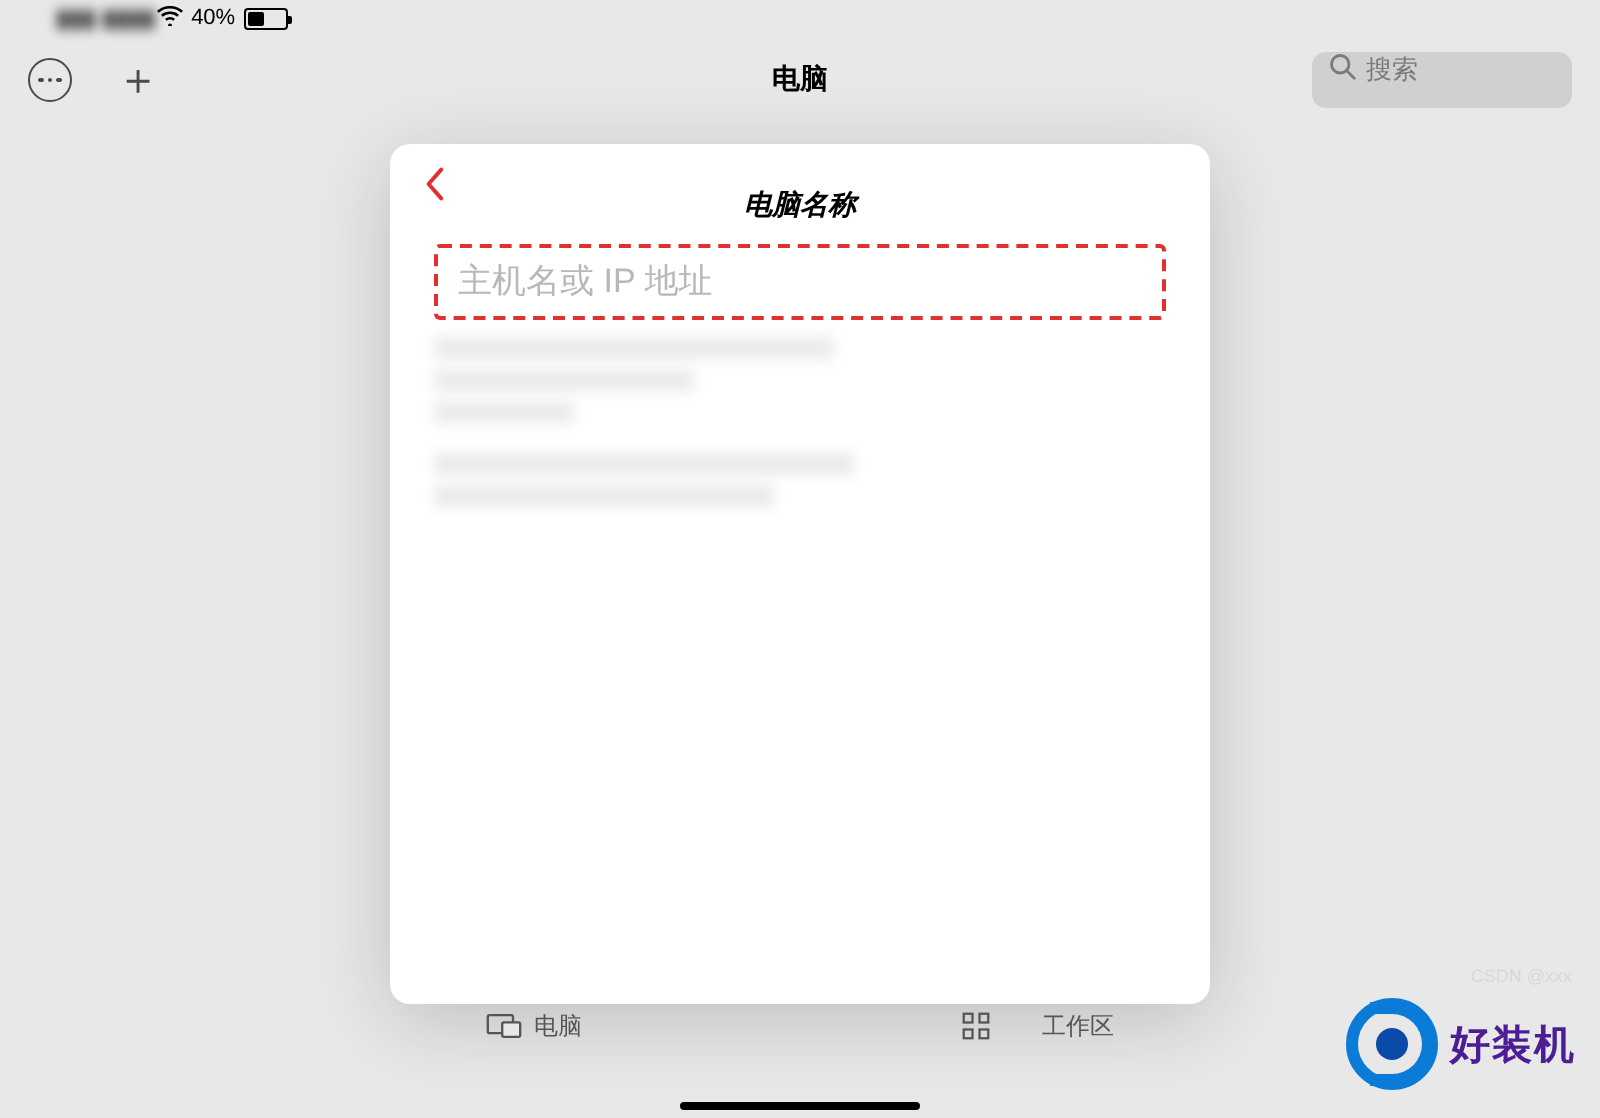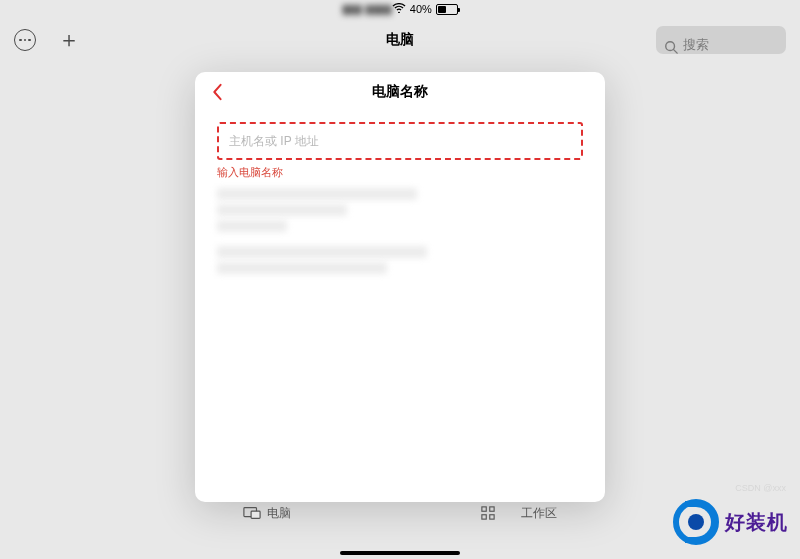--- a/index.html
+++ b/index.html
@@ -1,48 +1,48 @@
 <!DOCTYPE html>
 <html><head>
   <meta charset="utf-8">
   <style>
     * { margin: 0; padding: 0; box-sizing: border-box; font-family: -apple-system, "PingFang SC", "Helvetica Neue", sans-serif; }
     body { width: 800px; height: 559px; background: #e8e8e8; position: relative; overflow: hidden; }
 
     
-    .status-bar { position: absolute; top: 0; left: 0; right: 0; height: 18px; display: flex; justify-content: center; align-items: center; padding: 0 28px; font-size: 12px; color: #000; }
+    .status-bar { position: absolute; top: 0; left: 0; right: 0; height: 18px; display: flex; justify-content: flex-start; align-items: center; padding: 0 28px; font-size: 12px; color: #000; }
     .status-left { filter: blur(3px); color:#333; font-weight:600;}
     .status-right { display: flex; align-items: center; gap: 4px; font-size: 11px; }
     .wifi-icon svg { width: 14px; height: 10px; }
     .battery { display:inline-flex; align-items:center; gap:2px;}
     .battery-body { width: 22px; height: 11px; border: 1px solid #000; border-radius: 2px; position: relative; }
     .battery-body::after { content:''; position:absolute; right:-3px; top:3px; width:2px; height:4px; background:#000; border-radius:0 1px 1px 0;}
     .battery-fill { position:absolute; left:1px; top:1px; bottom:1px; width:40%; background:#000; border-radius:1px;}
 
     
     .toolbar { position:absolute; top:22px; left:0; right:0; height:36px; display:flex; align-items:center; padding:0 14px; }
     .toolbar-left { display:flex; gap:22px; align-items:center; }
     .more-icon { width:22px; height:22px; border:1.5px solid #4a4a4a; border-radius:50%; display:flex; align-items:center; justify-content:center; color:#4a4a4a;}
     .more-dots { display:flex; gap:2px;}
     .more-dots span{ width:2.5px; height:2.5px; background:#4a4a4a; border-radius:50%; display:block;}
     .plus-icon { font-size:22px; color:#4a4a4a; font-weight:300; line-height:1; }
     .toolbar-title { position:absolute; left:0; right:0; text-align:center; font-size:14px; font-weight:600; color:#000; pointer-events:none;}
-    .search-box { margin-left:auto; width:130px; height:28px; background:#d0d0d0; border-radius:7px; display:flex; align-items:flex-end; padding:0 8px; gap:5px; color:#7a7a7a;}
+    .search-box { margin-left:auto; width:130px; height:28px; background:#d0d0d0; border-radius:7px; display:flex; align-items:flex-start; padding:0 8px; gap:5px; color:#7a7a7a;}
     .search-box svg{ width:14px; height:14px; flex-shrink:0;}
     .search-box span{ font-size:13px;}
 
     
     .sheet { position:absolute; top:72px; left:195px; width:410px; height:430px; background:#fff; border-radius:10px; box-shadow:0 8px 40px rgba(0,0,0,0.18); overflow:hidden;}
-    .sheet-header { position:relative; height:40px; display:flex; align-items:center; justify-content:center; }
+    .sheet-header { position:relative; height:40px; display:flex; align-items:flex-end; justify-content:center;font-style:italic; }
     .back-btn { position:absolute; left:12px; top:10px; width:20px; height:20px; display:flex; align-items:center; justify-content:center; cursor:pointer;}
     .back-btn svg{ width:12px; height:18px; }
     .sheet-title { font-size:14px; font-weight:600; color:#000;}
     .sheet-body { padding:10px 22px 0 22px; }
     .input-wrap { border:2px dashed #e03030; border-radius:3px; padding:0; background:#fff; }
-    .input-inner { width:100%; height:34px; border:none; outline:none; padding:0 10px; font-size:12px; color:#0f172a; background:transparent;}
+    .input-inner { width:100%; height:34px; border:none; outline:none; padding:0 10px; font-size:17px; color:#0f172a; background:transparent;}
     .input-inner::placeholder{ color:#b8b8b8;}
     .error-text { color:#d94a3e; font-size:11px; margin-top:5px; }
     .example-label { color:#b0b0b0; font-size:11px; margin-top:18px; }
     .example-block { margin-top:8px; }
     .blur-line { background:#ececec; border-radius:2px; margin:4px 0; filter:blur(3px);}
     .bl1{ width:200px; height:12px;}
     .bl2{ width:130px; height:12px;}
     .bl3{ width:70px; height:12px;}
     .bl4{ width:210px; height:12px; margin-top:14px;}
     .bl5{ width:170px; height:12px;}
@@ -111,21 +111,20 @@
       <svg viewBox="0 0 12 20">
           <polyline points="10,2 3,10 10,18" fill="none" stroke="#e03030" stroke-width="2.2" stroke-linecap="round" stroke-linejoin="round"></polyline>
         </svg>
     </div>
     <div class="sheet-title">电脑名称</div>
   </div>
   <div class="sheet-body">
     <div class="input-wrap">
       <input class="input-inner" placeholder="主机名或 IP 地址" style="">
     </div>
-    <div class="error-text">输入电脑名称</div>
     <div class="example-block">
       <div class="blur-line bl1"></div>
       <div class="blur-line bl2"></div>
       <div class="blur-line bl3"></div>
       <div class="blur-line bl4"></div>
       <div class="blur-line bl5"></div>
     </div>
   </div>
 </div>
 

